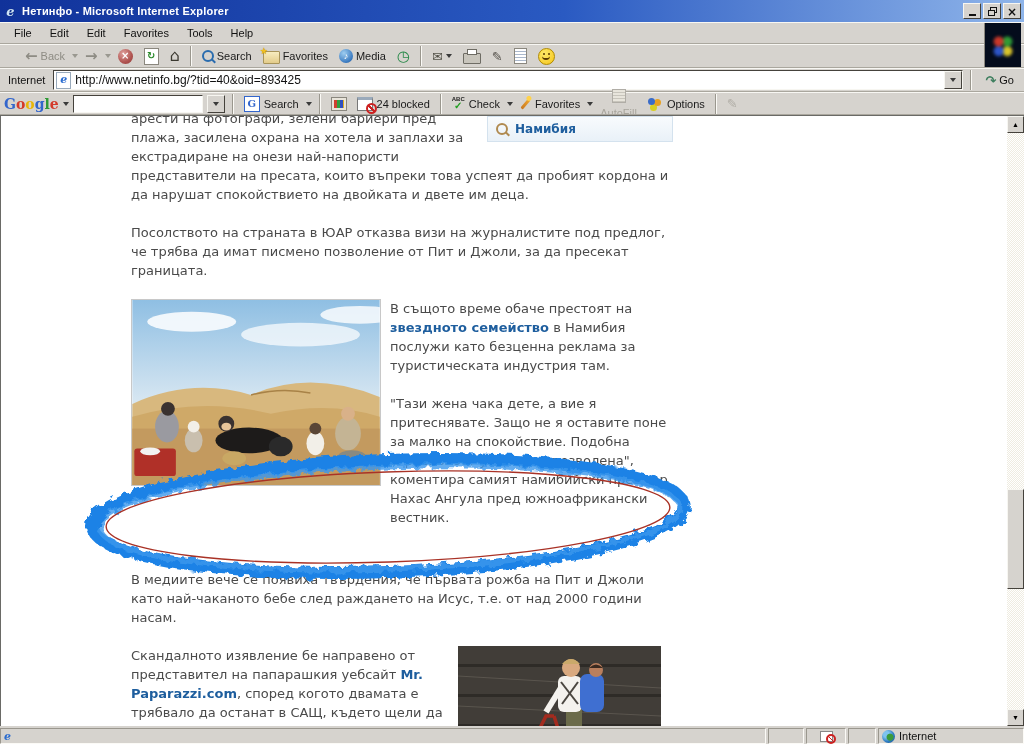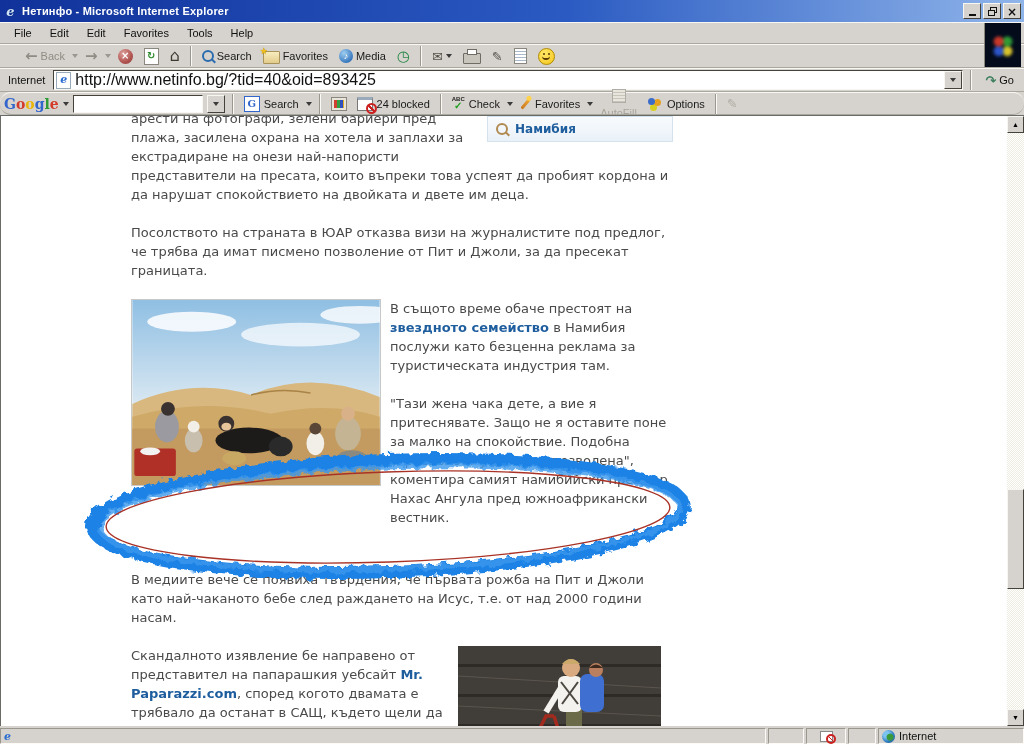--- a/index.html
+++ b/index.html
@@ -74,27 +74,27 @@
     border-radius:50%;box-shadow:5px 0 0 #5a3a00;}
   .smiley-ico::after{content:"";position:absolute;left:3px;top:5px;width:8px;height:4px;
     border-bottom:2px solid #5a3a00;border-radius:0 0 8px 8px;}
   
   .addrbar{height:24px;padding:0 4px;gap:4px;}
   .addr-label{font-size:11px;color:#111;padding:0 4px;}
   .addr-field{flex:1;height:18px;background:#fff;display:flex;align-items:center;
     border:1px solid;border-color:#45423c #f7f6f1 #f7f6f1 #45423c;padding-left:2px;}
   .addr-ico{width:13px;height:15px;background:#fff;border:1px solid #9ab;margin-right:4px;
     font:bold italic 11px/13px "DejaVu Serif",serif;color:#2a6cd0;text-align:center;}
-  .addr-url{font-size:16px;color:#111;flex:1;white-space:nowrap;overflow:hidden;}
+  .addr-url{font-size:12px;color:#111;flex:1;white-space:nowrap;overflow:hidden;}
   .drop-btn{width:16px;height:16px;background:#d6d3ce;display:flex;align-items:center;justify-content:center;
     border:1px solid;border-color:#f7f6f1 #45423c #45423c #f7f6f1;}
   .go-btn{display:flex;align-items:center;gap:3px;font-size:11px;color:#111;padding:0 6px;}
   .go-ico::before{content:"↷";font:bold 13px/13px "DejaVu Sans",sans-serif;color:#3f7f5f;}
   
-  .gbar{height:23px;padding:0 4px;gap:4px;font-size:11px;border-radius:11px;}
+  .gbar{height:23px;padding:0 4px;gap:4px;font-size:11px;}
   .glogo{font:bold 14px/14px "DejaVu Serif",serif;letter-spacing:0;}
   .g1{color:#3366cc}.g2{color:#d43a2a}.g3{color:#e8b60a}.g4{color:#3366cc}.g5{color:#2f9a35}.g6{color:#d43a2a}
   .ginput{width:128px;height:16px;background:#fff;border:1px solid;border-color:#45423c #f7f6f1 #f7f6f1 #45423c;}
   .gitem{display:flex;align-items:center;gap:4px;color:#1a1a1a;padding:1px 3px;}
   .gitem.dis{color:#a8a59c;flex-direction:column;}
   .gicon{width:14px;height:14px;background:#fff;border:1px solid #3366cc;
     font:bold 10px/13px "DejaVu Serif",serif;color:#3366cc;text-align:center;}
   .info-ico{width:14px;height:12px;border:1px solid #8a877e;position:relative;background:#e8e4da;}
   .info-ico::before{content:"";position:absolute;inset:2px;
     background:linear-gradient(90deg,#d04030 0 3px,#30a040 3px 6px,#3050c0 6px 9px,#e0b020 9px 12px);}

